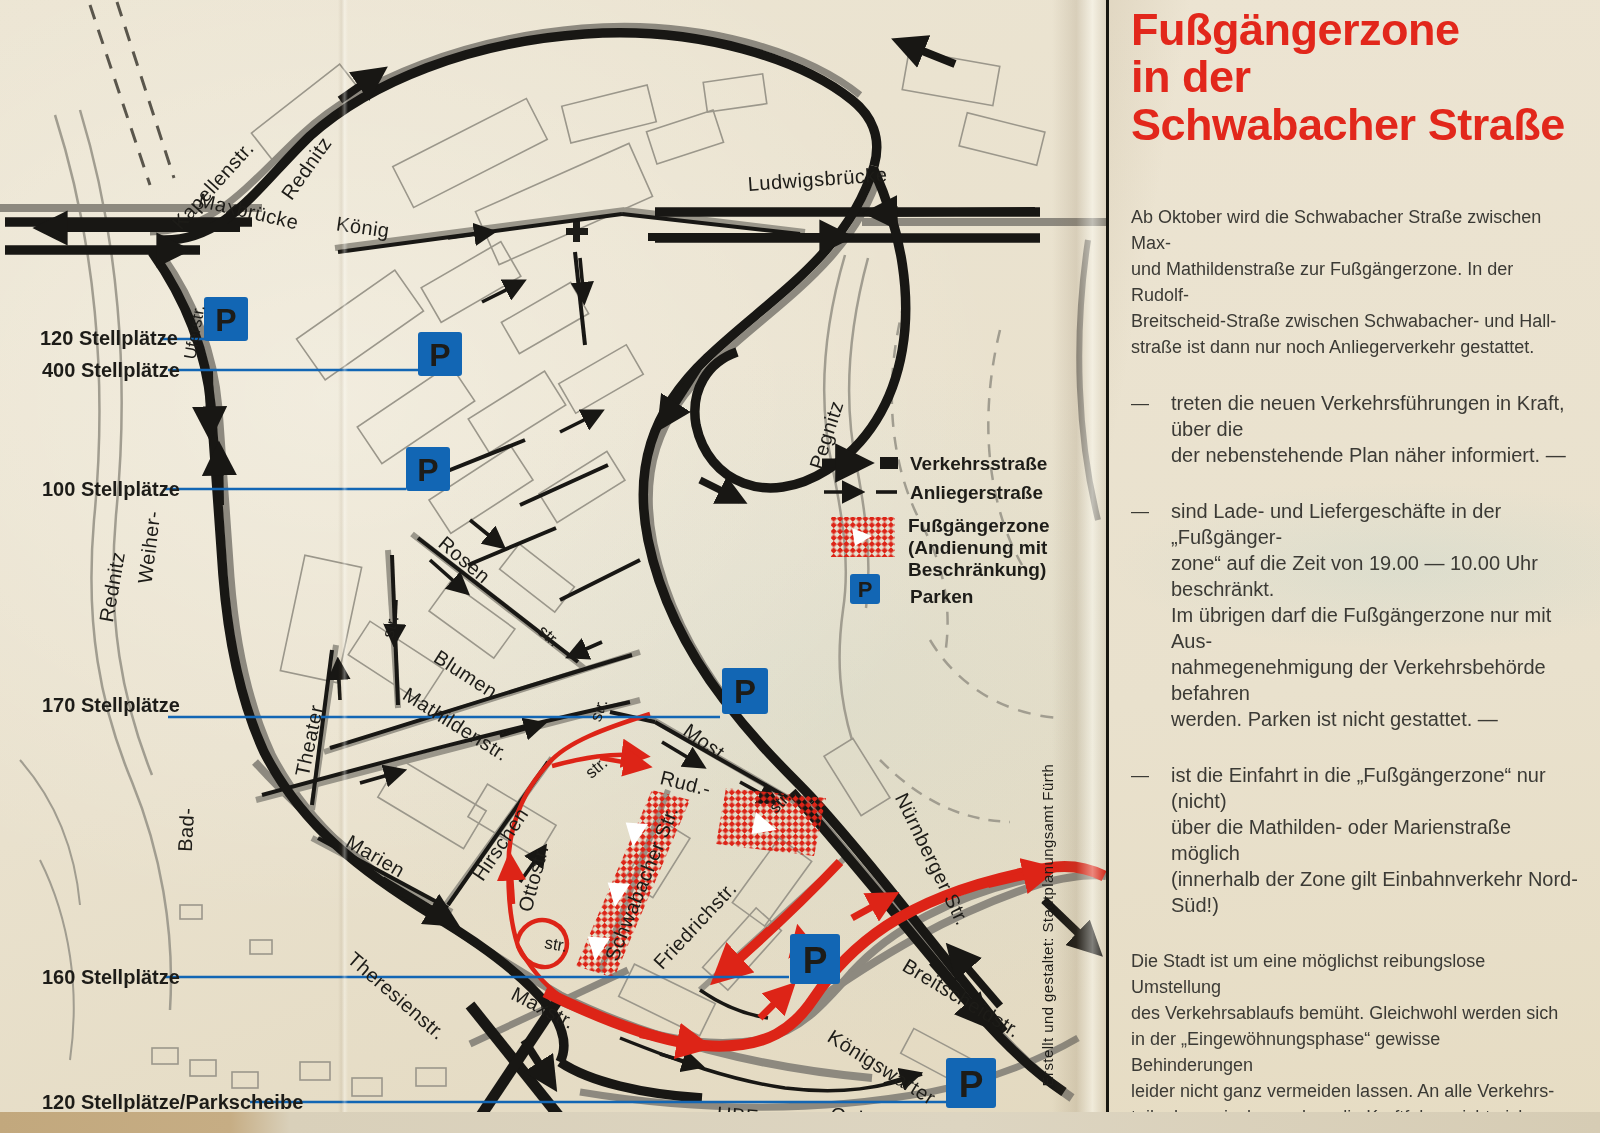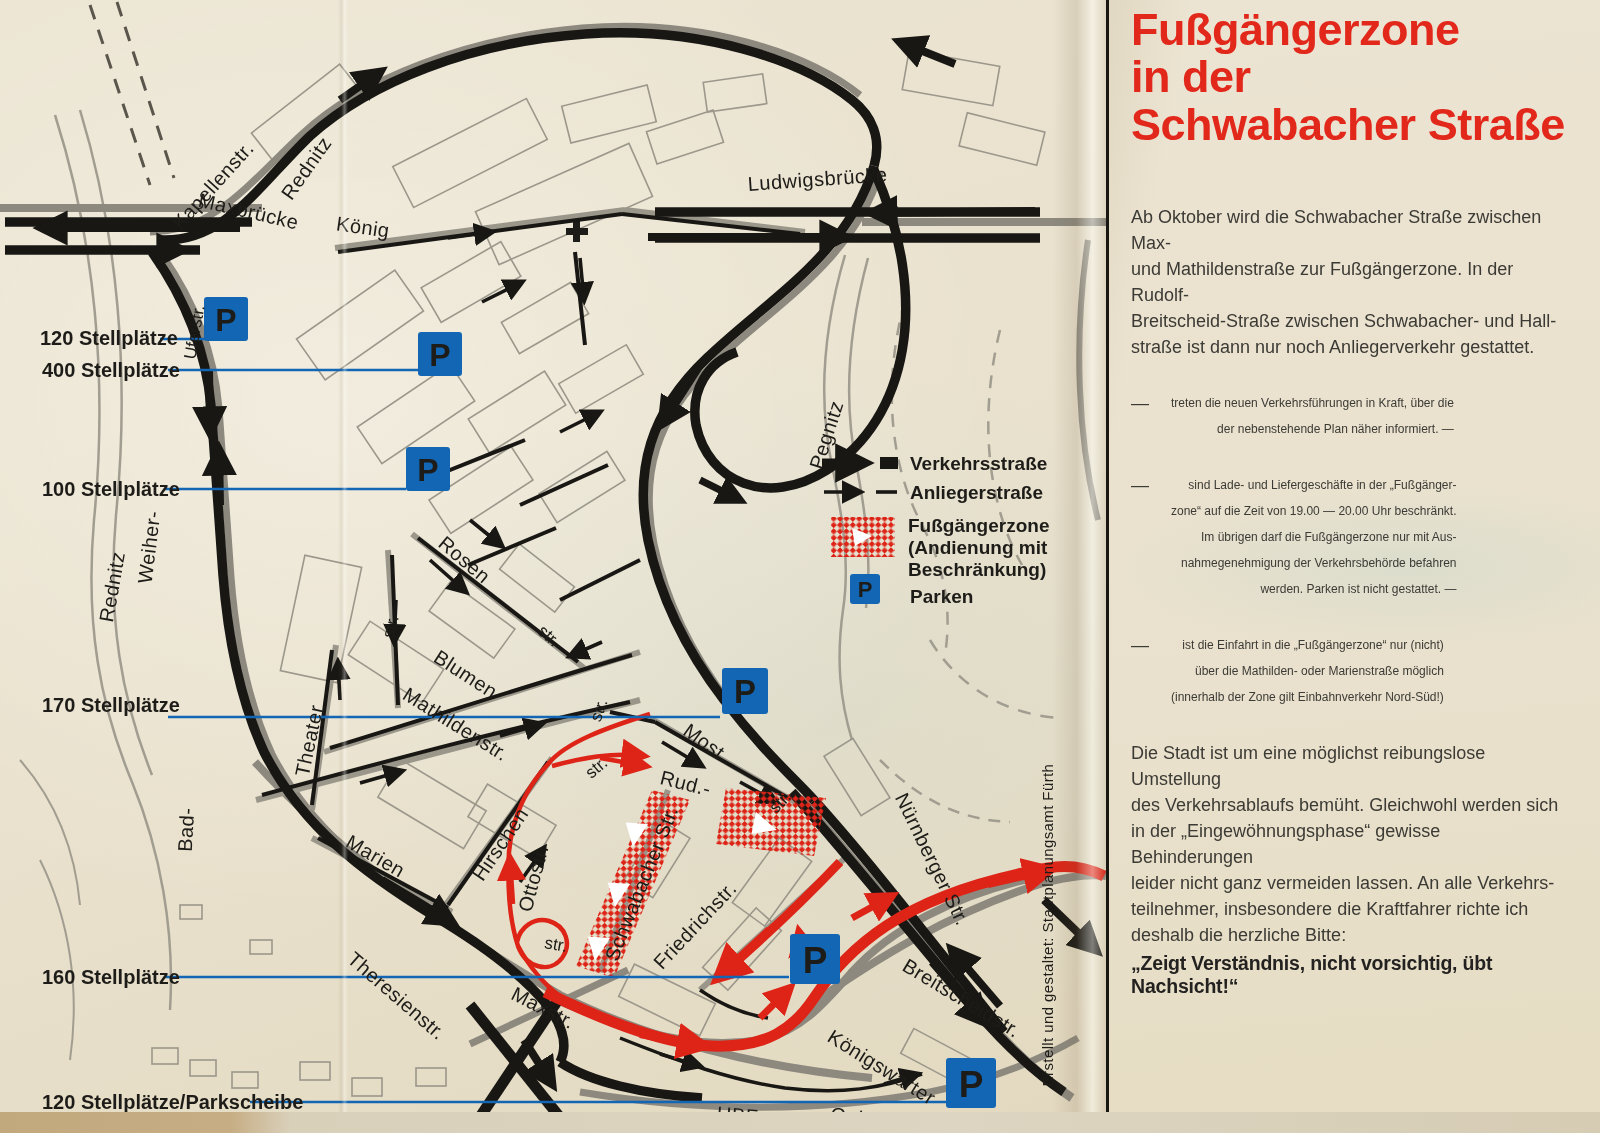--- a/index.html
+++ b/index.html
@@ -32,21 +32,21 @@
       background:
         radial-gradient(ellipse 420px 120px at 60% 50%, rgba(140,195,200,.14), transparent 70%),
         linear-gradient(100deg,rgba(160,140,100,.14),transparent 12%),
         linear-gradient(175deg,#ece4d2 0%,#e9e1cd 60%,#e6dcc3 100%);}
   #text-inner{position:absolute;left:22px;top:6px;width:452px;color:#3b3a35;}
   #page-title{color:#e2271b;font-weight:bold;font-size:45px;line-height:1.05;
       letter-spacing:-.5px;white-space:pre-line;margin:0 0 56px 0;}
   .body-par{font-size:18px;line-height:26px;white-space:pre-line;margin:0 16px 30px 0;}
   .bullet-row{display:flex;margin:0 0 30px 0;}
   .bullet-dash{width:40px;flex:0 0 40px;font-size:18px;line-height:26px;}
-  .bullet-text{font-size:12px;line-height:26px;white-space:pre-line;text-align:right;}
+  .bullet-text{font-size:20px;line-height:26px;white-space:pre-line;}
   #quote-line{font-size:19.5px;font-weight:bold;color:#232220;margin:4px 0 0 0;letter-spacing:-.2px;}
   
   #bottom-strip{position:absolute;left:0;top:1112px;width:1600px;height:21px;
       background:linear-gradient(90deg,#c2a87d 0px,#c6ad84 230px,#d9d0ba 290px,#ddd5c1 60%,#d6ccb4 100%);}
 </style>
 </head>
 <body>
 
 <div id="page">
 
@@ -381,21 +381,21 @@
 straße ist dann nur noch Anliegerverkehr gestattet.</p>
 
       <div class="bullet-row">
         <span class="bullet-dash">—</span>
         <span class="bullet-text">treten die neuen Verkehrsführungen in Kraft, über die
 der nebenstehende Plan näher informiert. —</span>
       </div>
       <div class="bullet-row">
         <span class="bullet-dash">—</span>
         <span class="bullet-text">sind Lade- und Liefergeschäfte in der „Fußgänger-
-zone“ auf die Zeit von 19.00 — 20.00 Uhr beschränkt.
+zone“ auf die Zeit von 19.00 — 10.00 Uhr beschränkt.
 Im übrigen darf die Fußgängerzone nur mit Aus-
 nahmegenehmigung der Verkehrsbehörde befahren
 werden. Parken ist nicht gestattet. —</span>
       </div>
       <div class="bullet-row">
         <span class="bullet-dash">—</span>
         <span class="bullet-text">ist die Einfahrt in die „Fußgängerzone“ nur (nicht)
 über die Mathilden- oder Marienstraße möglich
 (innerhalb der Zone gilt Einbahnverkehr Nord-Süd!)</span>
       </div>

